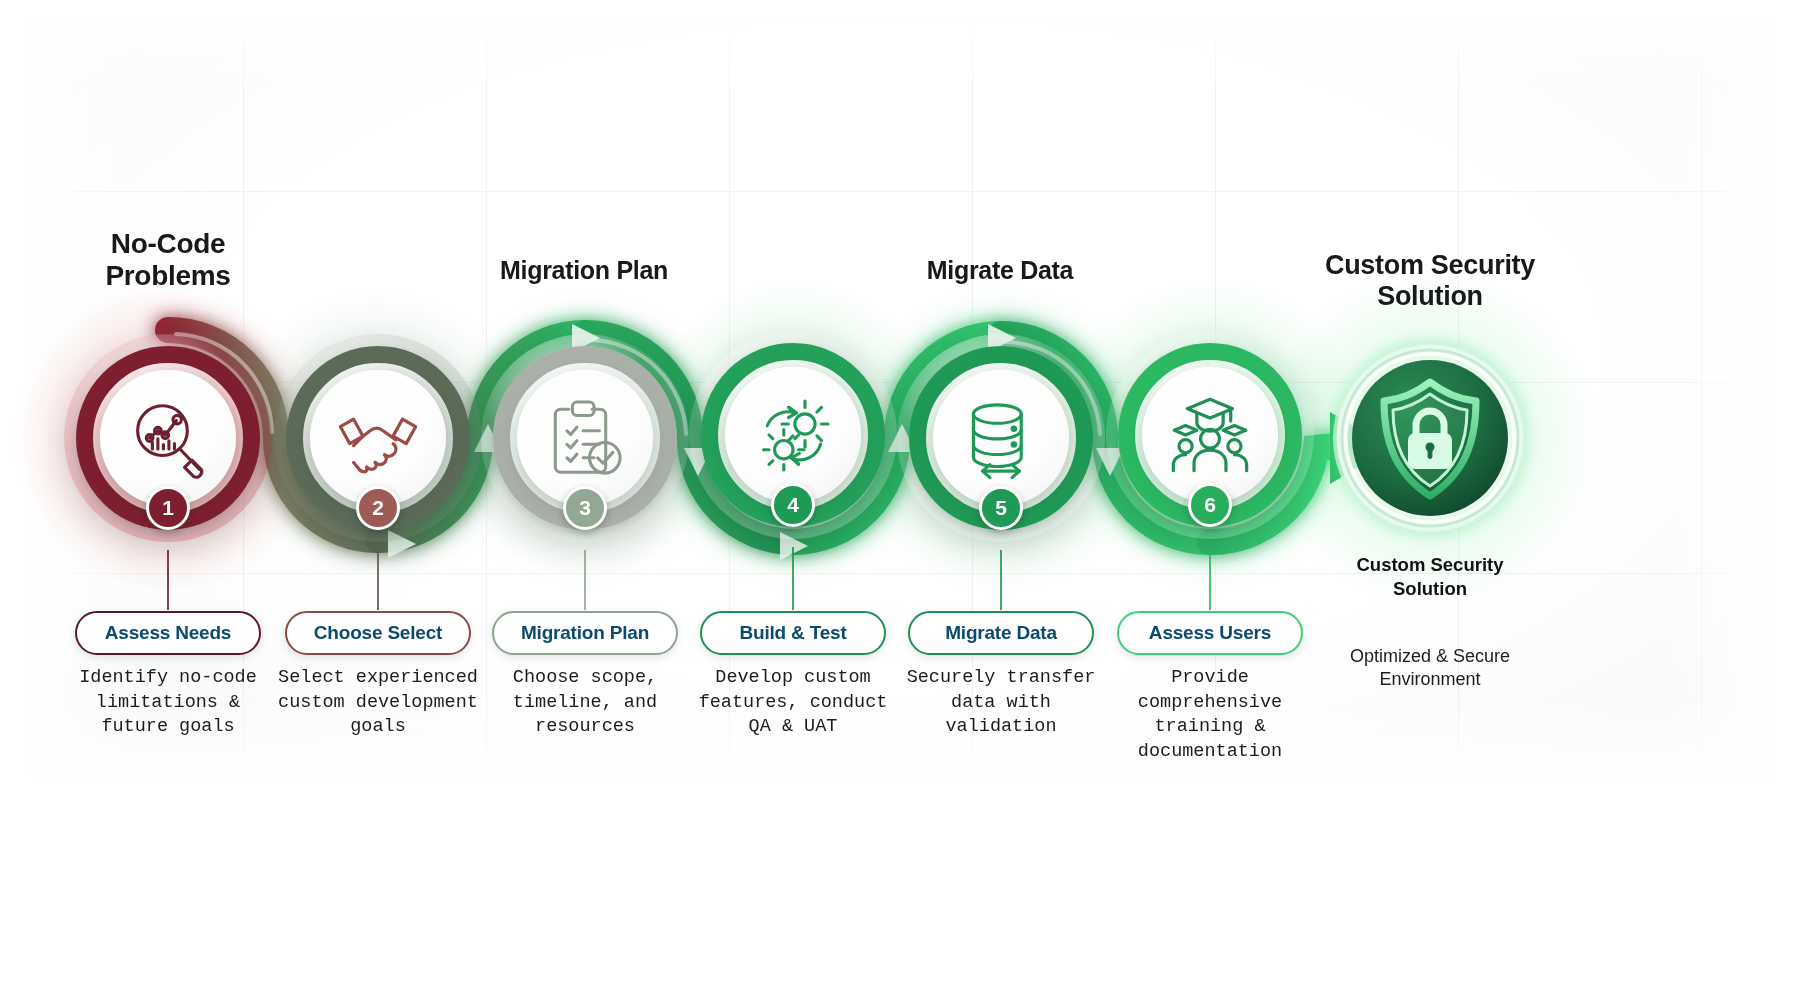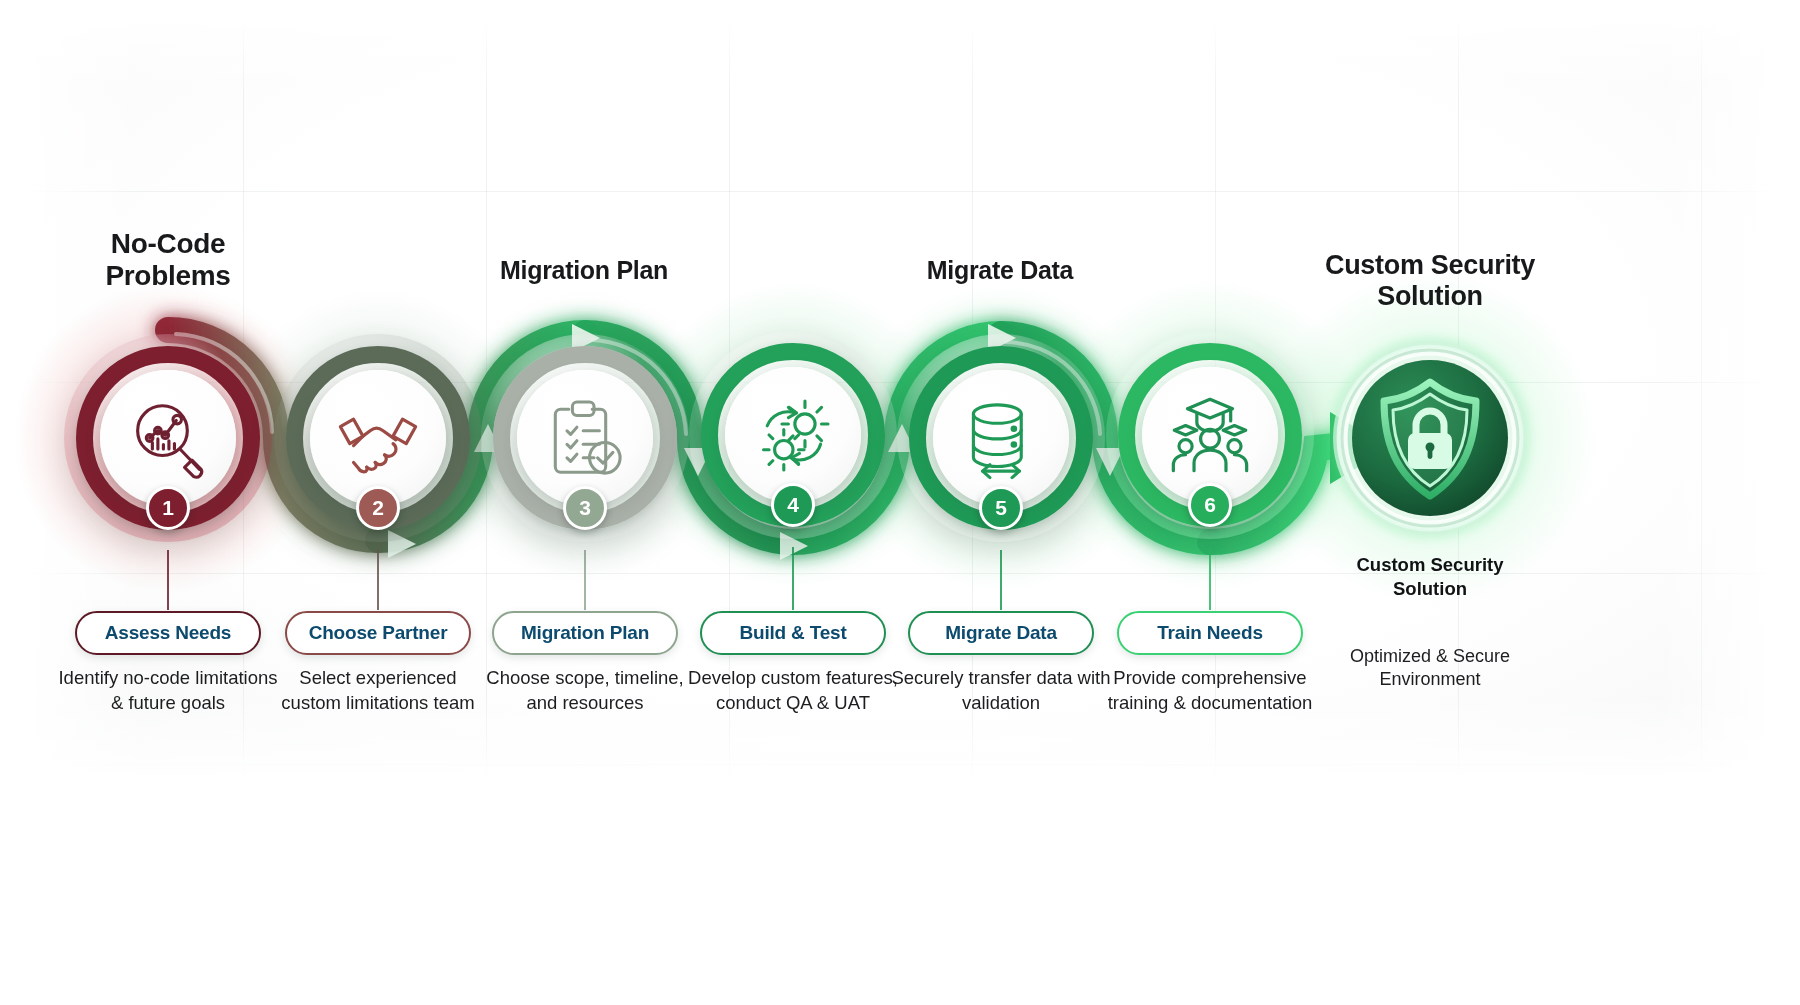--- a/index.html
+++ b/index.html
@@ -63,21 +63,21 @@
   
   .pill{
     position:absolute; height:44px; border-radius:24px;
     background:#ffffff; display:flex; align-items:center; justify-content:center;
     font-weight:700; font-size:19px; color:#0c4a6e; letter-spacing:-.2px;
     box-shadow:0 3px 9px rgba(50,70,60,.13);
     z-index:6; white-space:nowrap;
   }
   .desc{
     position:absolute; text-align:center; font-size:18.5px; line-height:1.33;
-    color:#1b1d1f; z-index:5;
+    color:#1b1d1f; z-index:5;font-family:Liberation Mono, monospace;
   }
 
   
   .final-title{
     position:absolute; text-align:center; font-weight:700; font-size:18.5px;
     line-height:1.3; color:#101214; z-index:6;
   }
   .final-sub{
     position:absolute; text-align:center; font-size:18px; line-height:1.3;
     color:#1b1d1f; z-index:6;
@@ -292,29 +292,29 @@
             </g>
           </svg>
         </div>
       </div>
       <div class="badge" style="background: rgb(39, 174, 93); left: 1188px; top: 483px;">6</div>
       <div class="stem" style="left: 1209px; top: 547px; height: 63px; background: rgb(44, 184, 98); opacity: 0.85;"></div>
     </div>
   <div id="pills-host">
       <div class="pill" style="border: 2px solid rgb(93, 26, 38); left: 75px; top: 611px; width: 186px;">Assess Needs</div>
       <div class="desc" style="left: 58px; top: 666px; width: 220px;">Identify no-code limitations &amp; future goals</div>
-      <div class="pill" style="border: 2px solid rgb(138, 74, 72); left: 285px; top: 611px; width: 186px;">Choose Partner</div>
-      <div class="desc" style="left: 268px; top: 666px; width: 220px;">Select experienced custom limitations team</div>
+      <div class="pill" style="border: 2px solid rgb(138, 74, 72); left: 285px; top: 611px; width: 186px;">Choose Select</div>
+      <div class="desc" style="left: 268px; top: 666px; width: 220px;">Select experienced custom development goals</div>
       <div class="pill" style="border: 2px solid rgb(142, 164, 142); left: 492px; top: 611px; width: 186px;">Migration Plan</div>
       <div class="desc" style="left: 475px; top: 666px; width: 220px;">Choose scope, timeline, and resources</div>
       <div class="pill" style="border: 2px solid rgb(31, 143, 83); left: 700px; top: 611px; width: 186px;">Build &amp; Test</div>
       <div class="desc" style="left: 683px; top: 666px; width: 220px;">Develop custom features, conduct QA &amp; UAT</div>
       <div class="pill" style="border: 2px solid rgb(31, 143, 83); left: 908px; top: 611px; width: 186px;">Migrate Data</div>
       <div class="desc" style="left: 891px; top: 666px; width: 220px;">Securely transfer data with validation</div>
-      <div class="pill" style="border: 2px solid rgb(57, 209, 115); left: 1117px; top: 611px; width: 186px;">Train Needs</div>
+      <div class="pill" style="border: 2px solid rgb(57, 209, 115); left: 1117px; top: 611px; width: 186px;">Assess Users</div>
       <div class="desc" style="left: 1100px; top: 666px; width: 220px;">Provide comprehensive training &amp; documentation</div>
     </div>
 
   <div id="final-halo" class="halo" style="left: 1245px; top: 253px; width: 370px; height: 370px; background: radial-gradient(circle, rgba(120, 235, 150, 0.38) 0%, rgba(255, 255, 255, 0) 64%);"></div>
   <div id="final-node" class="node" style="left: 1330px; top: 338px; width: 200px; height: 200px;">
     <svg width="200" height="200" viewBox="0 0 200 200">
       <defs>
         <radialGradient id="shieldDisc" cx="38%" cy="30%" r="85%">
           <stop offset="0%" stop-color="#2b8c55"></stop>
           <stop offset="55%" stop-color="#1c6b40"></stop>

